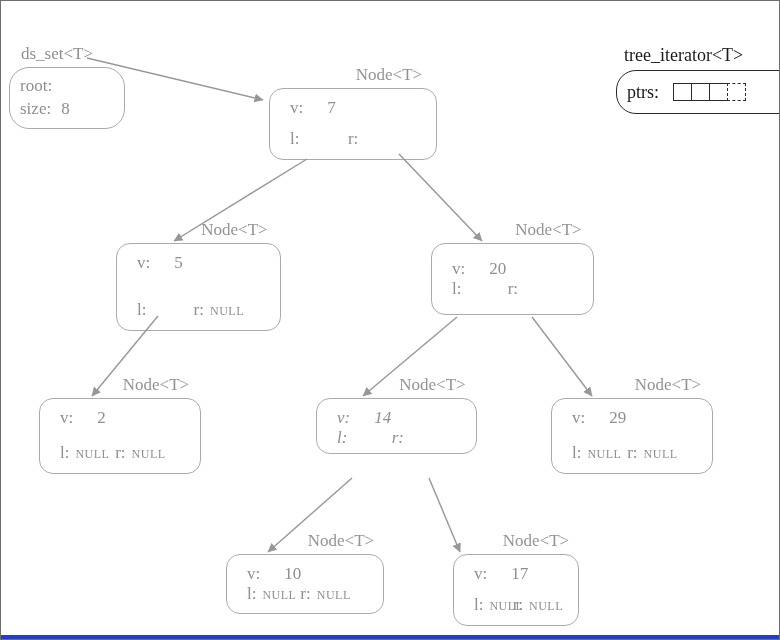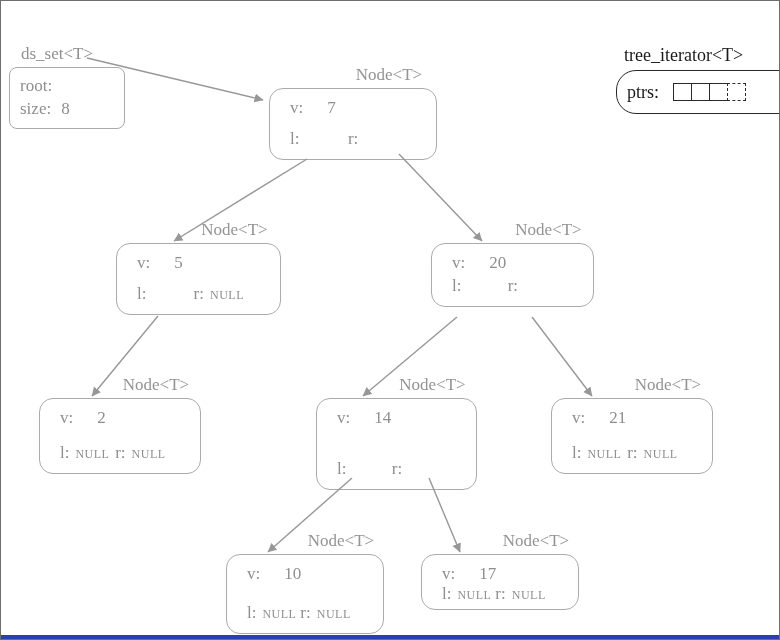--- a/index.html
+++ b/index.html
@@ -12,21 +12,21 @@
     overflow:hidden;
     font-family:"Liberation Serif","DejaVu Serif",serif;
     color:#8f8f8f;
   }
   .arrows{position:absolute;left:0;top:0;z-index:5;pointer-events:none;}
   .edge{stroke:#979797;stroke-width:1.4;}
 
   
   .dsset{position:absolute;left:8px;top:19px;width:116px;margin-top:24px;}
   .dsset-title{font-size:17px;color:#8f8f8f;padding-left:12px;margin-bottom:3px;}
-  .dsset-box{border:1.5px solid #aaaaaa;border-radius:8px;padding:6px 10px 8px;font-size:17px;}
+  .dsset-box{border:1.5px solid #aaaaaa;border-radius:20px;padding:6px 10px 8px;font-size:17px;}
   .dsset-row{line-height:23px;}
   .dsset-size-val{margin-left:10px;}
 
   
   .iter{position:absolute;left:615px;top:44px;width:184px;color:#1a1a1a;}
   .iter-title{font-size:18px;padding-left:8px;margin-bottom:4px;color:#1a1a1a;}
   .iter-box{border:1.5px solid #2a2a2a;border-radius:20px;height:44px;display:flex;align-items:center;padding:0 10px;box-sizing:border-box;}
   .iter-ptrs{font-size:18px;margin-right:14px;}
   .cells{display:flex;}
   .cell{width:17px;height:16px;border:1px solid #2a2a2a;margin-left:-1px;background:#fff;}
@@ -107,40 +107,40 @@
         <span class="rgroup">
             <span>r:</span>
             <span class="nullv"></span>
           </span>
       </div>
     </div>
   </div>
 
   <div class="node" style="left:115px;top:218px;width:165px;">
     <div class="node-title">Node&lt;T&gt;</div>
-    <div class="node-box" style="height:72px;">
+    <div class="node-box" style="height:88px;">
       <div class="vrow">
         <span>v:</span><span class="val">5</span>
       </div>
       <div class="lrrow">
         <span class="lgroup">
             <span>l:</span>
             <span class="nullv"></span>
           </span>
         <span class="rgroup">
             <span>r:</span>
             <span class="nullv">NULL</span>
           </span>
       </div>
     </div>
   </div>
 
   <div class="node" style="left:430px;top:218px;width:163px;">
     <div class="node-title">Node&lt;T&gt;</div>
-    <div class="node-box" style="height:64px;">
+    <div class="node-box" style="height:72px;justify-content:center;">
       <div class="vrow">
         <span>v:</span><span class="val">20</span>
       </div>
       <div class="lrrow">
         <span class="lgroup">
             <span>l:</span>
             <span class="nullv"></span>
           </span>
         <span class="rgroup">
             <span>r:</span>
@@ -164,78 +164,78 @@
         <span class="rgroup">
             <span>r:</span>
             <span class="nullv">NULL</span>
           </span>
       </div>
     </div>
   </div>
 
   <div class="node" style="left:315px;top:373px;width:161px;">
     <div class="node-title">Node&lt;T&gt;</div>
-    <div class="node-box" style="height:92px;">
+    <div class="node-box" style="height:56px;font-style:italic;">
       <div class="vrow">
         <span>v:</span><span class="val">14</span>
       </div>
       <div class="lrrow">
         <span class="lgroup">
             <span>l:</span>
             <span class="nullv"></span>
           </span>
         <span class="rgroup">
             <span>r:</span>
             <span class="nullv"></span>
           </span>
       </div>
     </div>
   </div>
 
   <div class="node" style="left:550px;top:373px;width:162px;">
     <div class="node-title">Node&lt;T&gt;</div>
     <div class="node-box" style="height:76px;">
       <div class="vrow">
-        <span>v:</span><span class="val">21</span>
+        <span>v:</span><span class="val">29</span>
       </div>
       <div class="lrrow">
         <span class="lgroup">
             <span>l:</span>
             <span class="nullv">NULL</span>
           </span>
         <span class="rgroup">
             <span>r:</span>
             <span class="nullv">NULL</span>
           </span>
       </div>
     </div>
   </div>
 
   <div class="node" style="left:225px;top:529px;width:158px;">
     <div class="node-title">Node&lt;T&gt;</div>
-    <div class="node-box" style="height:80px;">
+    <div class="node-box" style="height:60px;">
       <div class="vrow">
         <span>v:</span><span class="val">10</span>
       </div>
       <div class="lrrow">
         <span class="lgroup">
             <span>l:</span>
             <span class="nullv">NULL</span>
           </span>
         <span class="rgroup">
             <span>r:</span>
             <span class="nullv">NULL</span>
           </span>
       </div>
     </div>
   </div>
 
   <div class="node" style="left:420px;top:529px;width:158px;">
     <div class="node-title">Node&lt;T&gt;</div>
-    <div class="node-box" style="height:56px;">
+    <div class="node-box" style="height:72px;margin-left:32px;">
       <div class="vrow">
         <span>v:</span><span class="val">17</span>
       </div>
       <div class="lrrow">
         <span class="lgroup">
             <span>l:</span>
             <span class="nullv">NULL</span>
           </span>
         <span class="rgroup">
             <span>r:</span>

